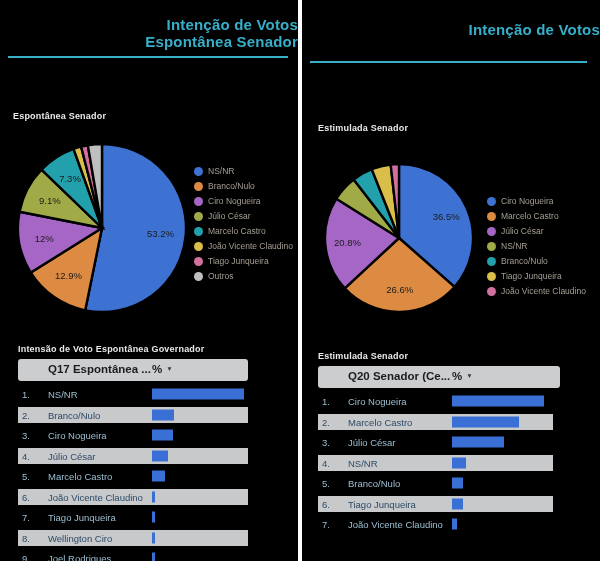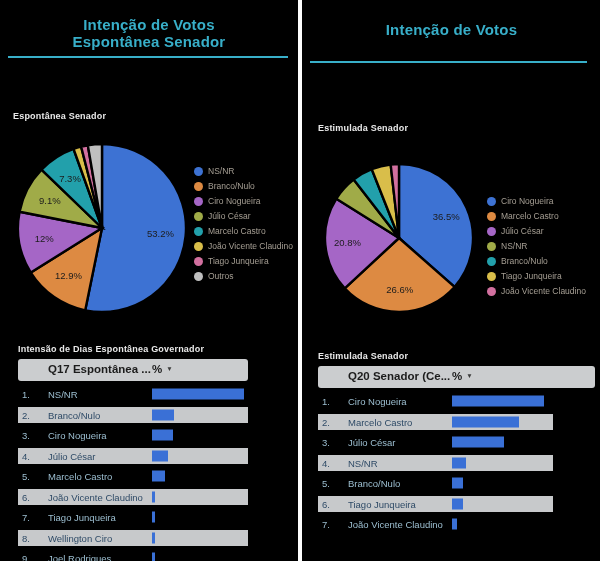--- a/index.html
+++ b/index.html
@@ -5,21 +5,21 @@
   html,body{margin:0;padding:0;}
   body{
     width:600px;height:561px;background:#000;overflow:hidden;position:relative;
     font-family:"Liberation Sans",sans-serif;
   }
   .panel{position:absolute;top:0;height:561px;background:#000;}
   #panel-left{left:0;width:298px;}
   #panel-right{left:303px;width:297px;}
   .divider{position:absolute;left:298px;top:0;width:4px;height:561px;background:#fdfdfd;}
   .title{
-    position:absolute;width:100%;text-align:center;font-weight:bold;
+    position:absolute;width:100%;text-align:right;font-weight:bold;
     font-size:15px;line-height:17px;color:#38afc9;letter-spacing:.2px;
   }
   .rule{position:absolute;height:2px;background:#38afc9;}
   .chart-label,.table-label{
     position:absolute;color:#e9e9e9;font-size:9px;font-weight:bold;letter-spacing:.2px;
   }
   .pie{position:absolute;width:200px;height:200px;}
   .pie text{font-family:"Liberation Sans",sans-serif;font-size:9.5px;fill:#1c1c1c;text-anchor:middle;}
   .legend{position:absolute;}
   .legend-item{display:flex;align-items:center;height:10px;margin-bottom:5px;}
@@ -90,21 +90,21 @@
       </div>
       <div class="legend-item">
         <span class="legend-dot" style="background: rgb(210, 112, 159);"></span>
         <span class="legend-lbl">Tiago Junqueira</span>
       </div>
       <div class="legend-item">
         <span class="legend-dot" style="background: rgb(191, 191, 191);"></span>
         <span class="legend-lbl">Outros</span>
       </div>
     </div>
-  <div class="table-label" style="left:18px;top:344px">Intensão de Dias Espontânea Governador</div>
+  <div class="table-label" style="left:18px;top:344px">Intensão de Voto Espontânea Governador</div>
   <div class="thead" style="left:18px;top:359px;width:230px">
     <span class="th1">Q17 Espontânea ...</span>
     <span class="th2"><span>%</span><span class="sort">▼</span></span>
   </div>
   <div class="rows" style="left:18px;top:384px;width:230px">
       <div class="row">
         <span class="idx">1.</span>
         <span class="nm">NS/NR</span>
         <span class="bar" style="width: 92px; background: rgb(58, 112, 214);"></span>
       </div>
@@ -195,21 +195,21 @@
       <div class="legend-item">
         <span class="legend-dot" style="background: rgb(217, 190, 74);"></span>
         <span class="legend-lbl">Tiago Junqueira</span>
       </div>
       <div class="legend-item">
         <span class="legend-dot" style="background: rgb(210, 112, 159);"></span>
         <span class="legend-lbl">João Vicente Claudino</span>
       </div>
     </div>
   <div class="table-label" style="left:15px;top:351px">Estimulada Senador</div>
-  <div class="thead" style="left:15px;top:366px;width:277px">
+  <div class="thead" style="left:15px;top:366px;width:242px">
     <span class="th1">Q20 Senador (Ce...</span>
     <span class="th2"><span>%</span><span class="sort">▼</span></span>
   </div>
   <div class="rows" style="left:15px;top:391px;width:235px">
       <div class="row">
         <span class="idx">1.</span>
         <span class="nm">Ciro Nogueira</span>
         <span class="bar" style="width: 92px; background: rgb(58, 112, 214);"></span>
       </div>
       <div class="row alt">

